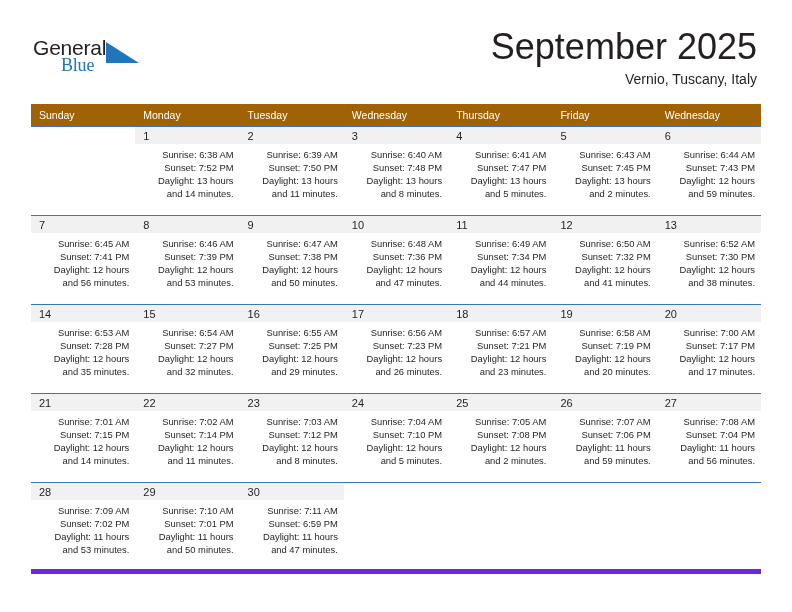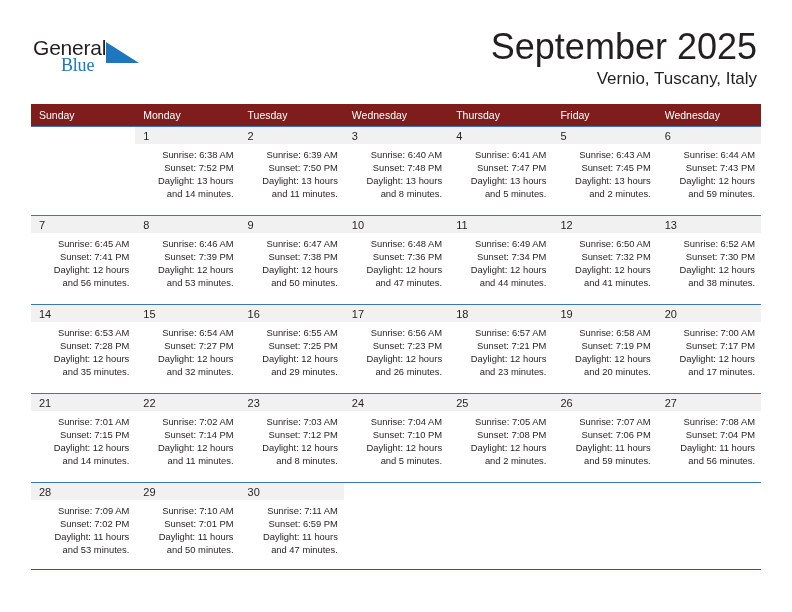--- a/index.html
+++ b/index.html
@@ -72,59 +72,59 @@
     text-align: right;
   }
   .cal-title {
     font-size: 36px;
     font-weight: normal;
     color: #231f20;
     line-height: 34px;
     white-space: nowrap;
   }
   .cal-subtitle {
-    font-size: 17px;
+    font-size: 14px;
     color: #231f20;
     line-height: 20px;
     margin-top: 5px;
     white-space: nowrap;
   }
 
   
   .calendar {
     position: absolute;
     left: 31px;
     top: 104px;
     width: 730px;
     border-collapse: collapse;
     table-layout: fixed;
   }
   .calendar th {
-    background: #7f1d1d;
+    background: #a16207;
     color: #ffffff;
     font-size: 10.5px;
     font-weight: normal;
     text-align: left;
     padding: 5px 0 5px 8px;
     height: 11px;
     border: none;
   }
   .calendar td {
     vertical-align: top;
     padding: 0;
     border: none;
     border-top: 1px solid #3b76b5;
     width: 104.28px;
   }
   .calendar tr.week-row > td {
     height: 88px;
   }
   .calendar tr.week-row.last > td {
     height: 86px;
-    border-bottom: 1px solid #6d28d9;
+    border-bottom: 5px solid #6d28d9;
     margin-top: 48px;
   }
   .cell-inner {
     position: relative;
     height: 100%;
     background: #ffffff;
   }
   .cell-inner.filled .daynum-band {
     background: #f1f1f1;
   }

